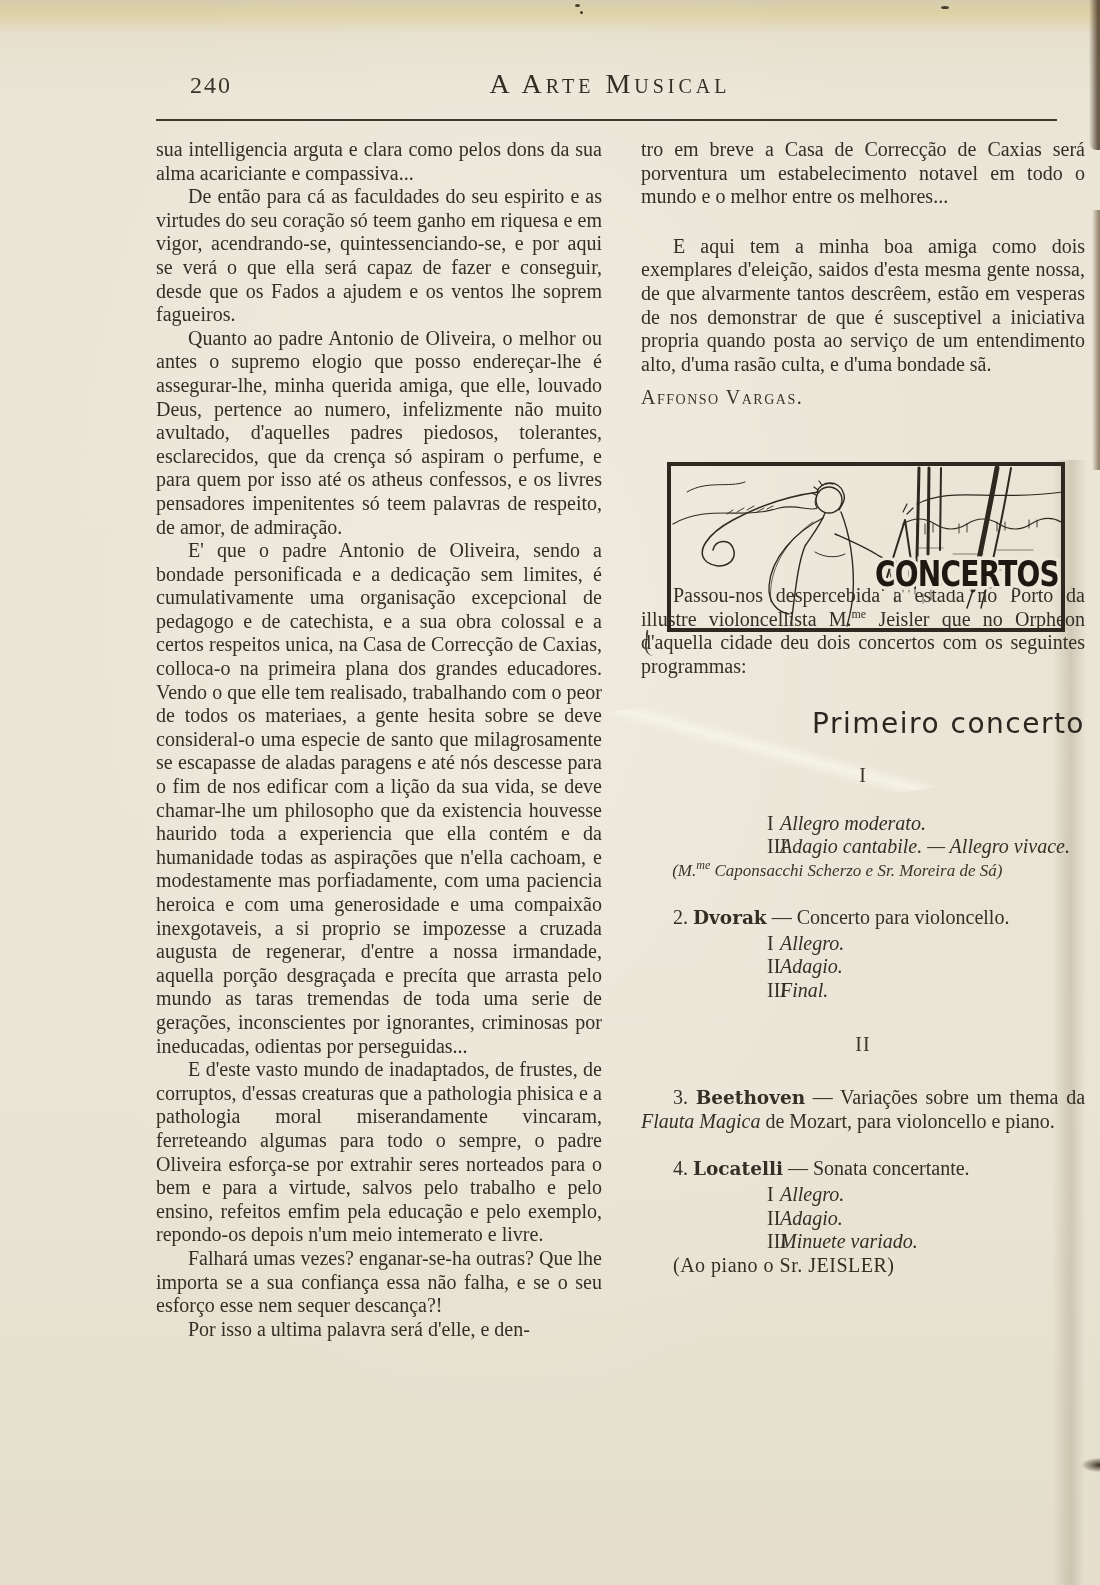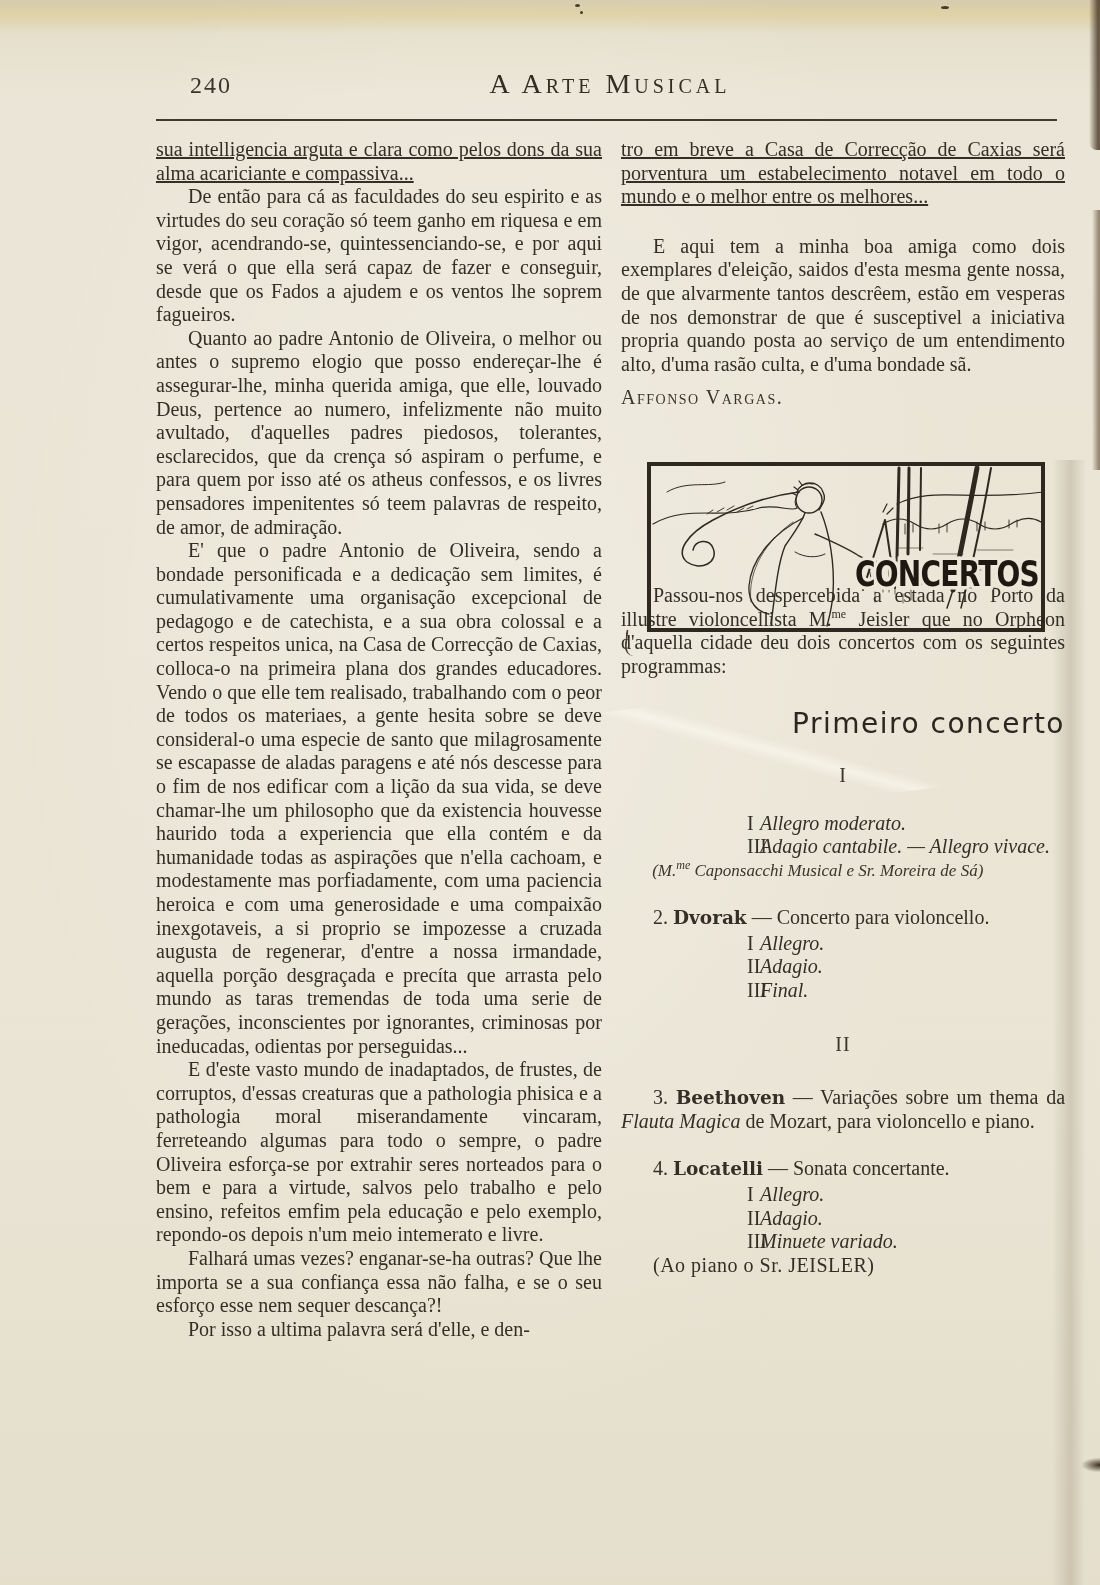--- a/index.html
+++ b/index.html
@@ -32,23 +32,23 @@
 
   
   .page-number{position:absolute;left:190px;top:72px;font-size:24px;letter-spacing:2px;color:#3a352b;}
   .journal-title{position:absolute;left:120px;top:68px;width:980px;text-align:center;
     font-variant:small-caps;font-size:28px;letter-spacing:4px;color:#332e24;}
   .header-rule{position:absolute;left:156px;top:119px;width:901px;height:2px;background:#40392d;}
 
   
   .col{position:absolute;top:138px;width:446px;font-size:20px;line-height:23.6px;text-align:justify;}
   #left-col{left:156px;}
-  #right-col{left:621px;width:444px;}
+  #right-col{left:641px;width:444px;}
   .col p{margin:0;text-indent:1.6em;}
-  .col p.no-indent{text-indent:0;text-decoration:underline;}
+  .col p.no-indent{text-indent:0;}
 
   .signature{margin:10px 24px 0 0;text-align:left;font-variant:small-caps;
     letter-spacing:1.5px;font-size:20px;color:#39342a;}
 
   
   .banner{position:relative;margin:52px 0 0 26px;width:398px;height:122px;}
   .banner svg{overflow:visible;display:block;}
   .banner-flourish{position:absolute;left:-22px;top:168px;width:10px;height:26px;
     border-left:2px solid #4a4335;border-bottom-left-radius:10px;transform:rotate(6deg);}
 
@@ -167,21 +167,21 @@
 
     <div class="part-label">I</div>
 
     <div class="program-item">
       <div class="movements">
         <p class="movement-line"><span class="movement-numeral">I</span><span class="movement-title">Allegro moderato.</span></p>
         <p class="movement-line"><span class="movement-numeral">III</span><span class="movement-title">Adagio cantabile. — Allegro vivace.</span></p>
       </div>
     </div>
 
-    <p class="performers-note"><span>(M.</span><sup>me</sup><span> Caponsacchi Musical e Sr. Moreira de Sá)</span></p>
+    <p class="performers-note"><span>(M.</span><sup>me</sup><span> Caponsacchi Scherzo e Sr. Moreira de Sá)</span></p>
 
     <div class="program-item">
       <p class="program-first-line"><span>2.</span> <span class="composer">Dvorak</span><span> — </span><span>Concerto para violoncello.</span></p>
       <div class="movements">
         <p class="movement-line"><span class="movement-numeral">I</span><span class="movement-title">Allegro.</span></p>
         <p class="movement-line"><span class="movement-numeral">II</span><span class="movement-title">Adagio.</span></p>
         <p class="movement-line"><span class="movement-numeral">III</span><span class="movement-title">Final.</span></p>
       </div>
     </div>
 

